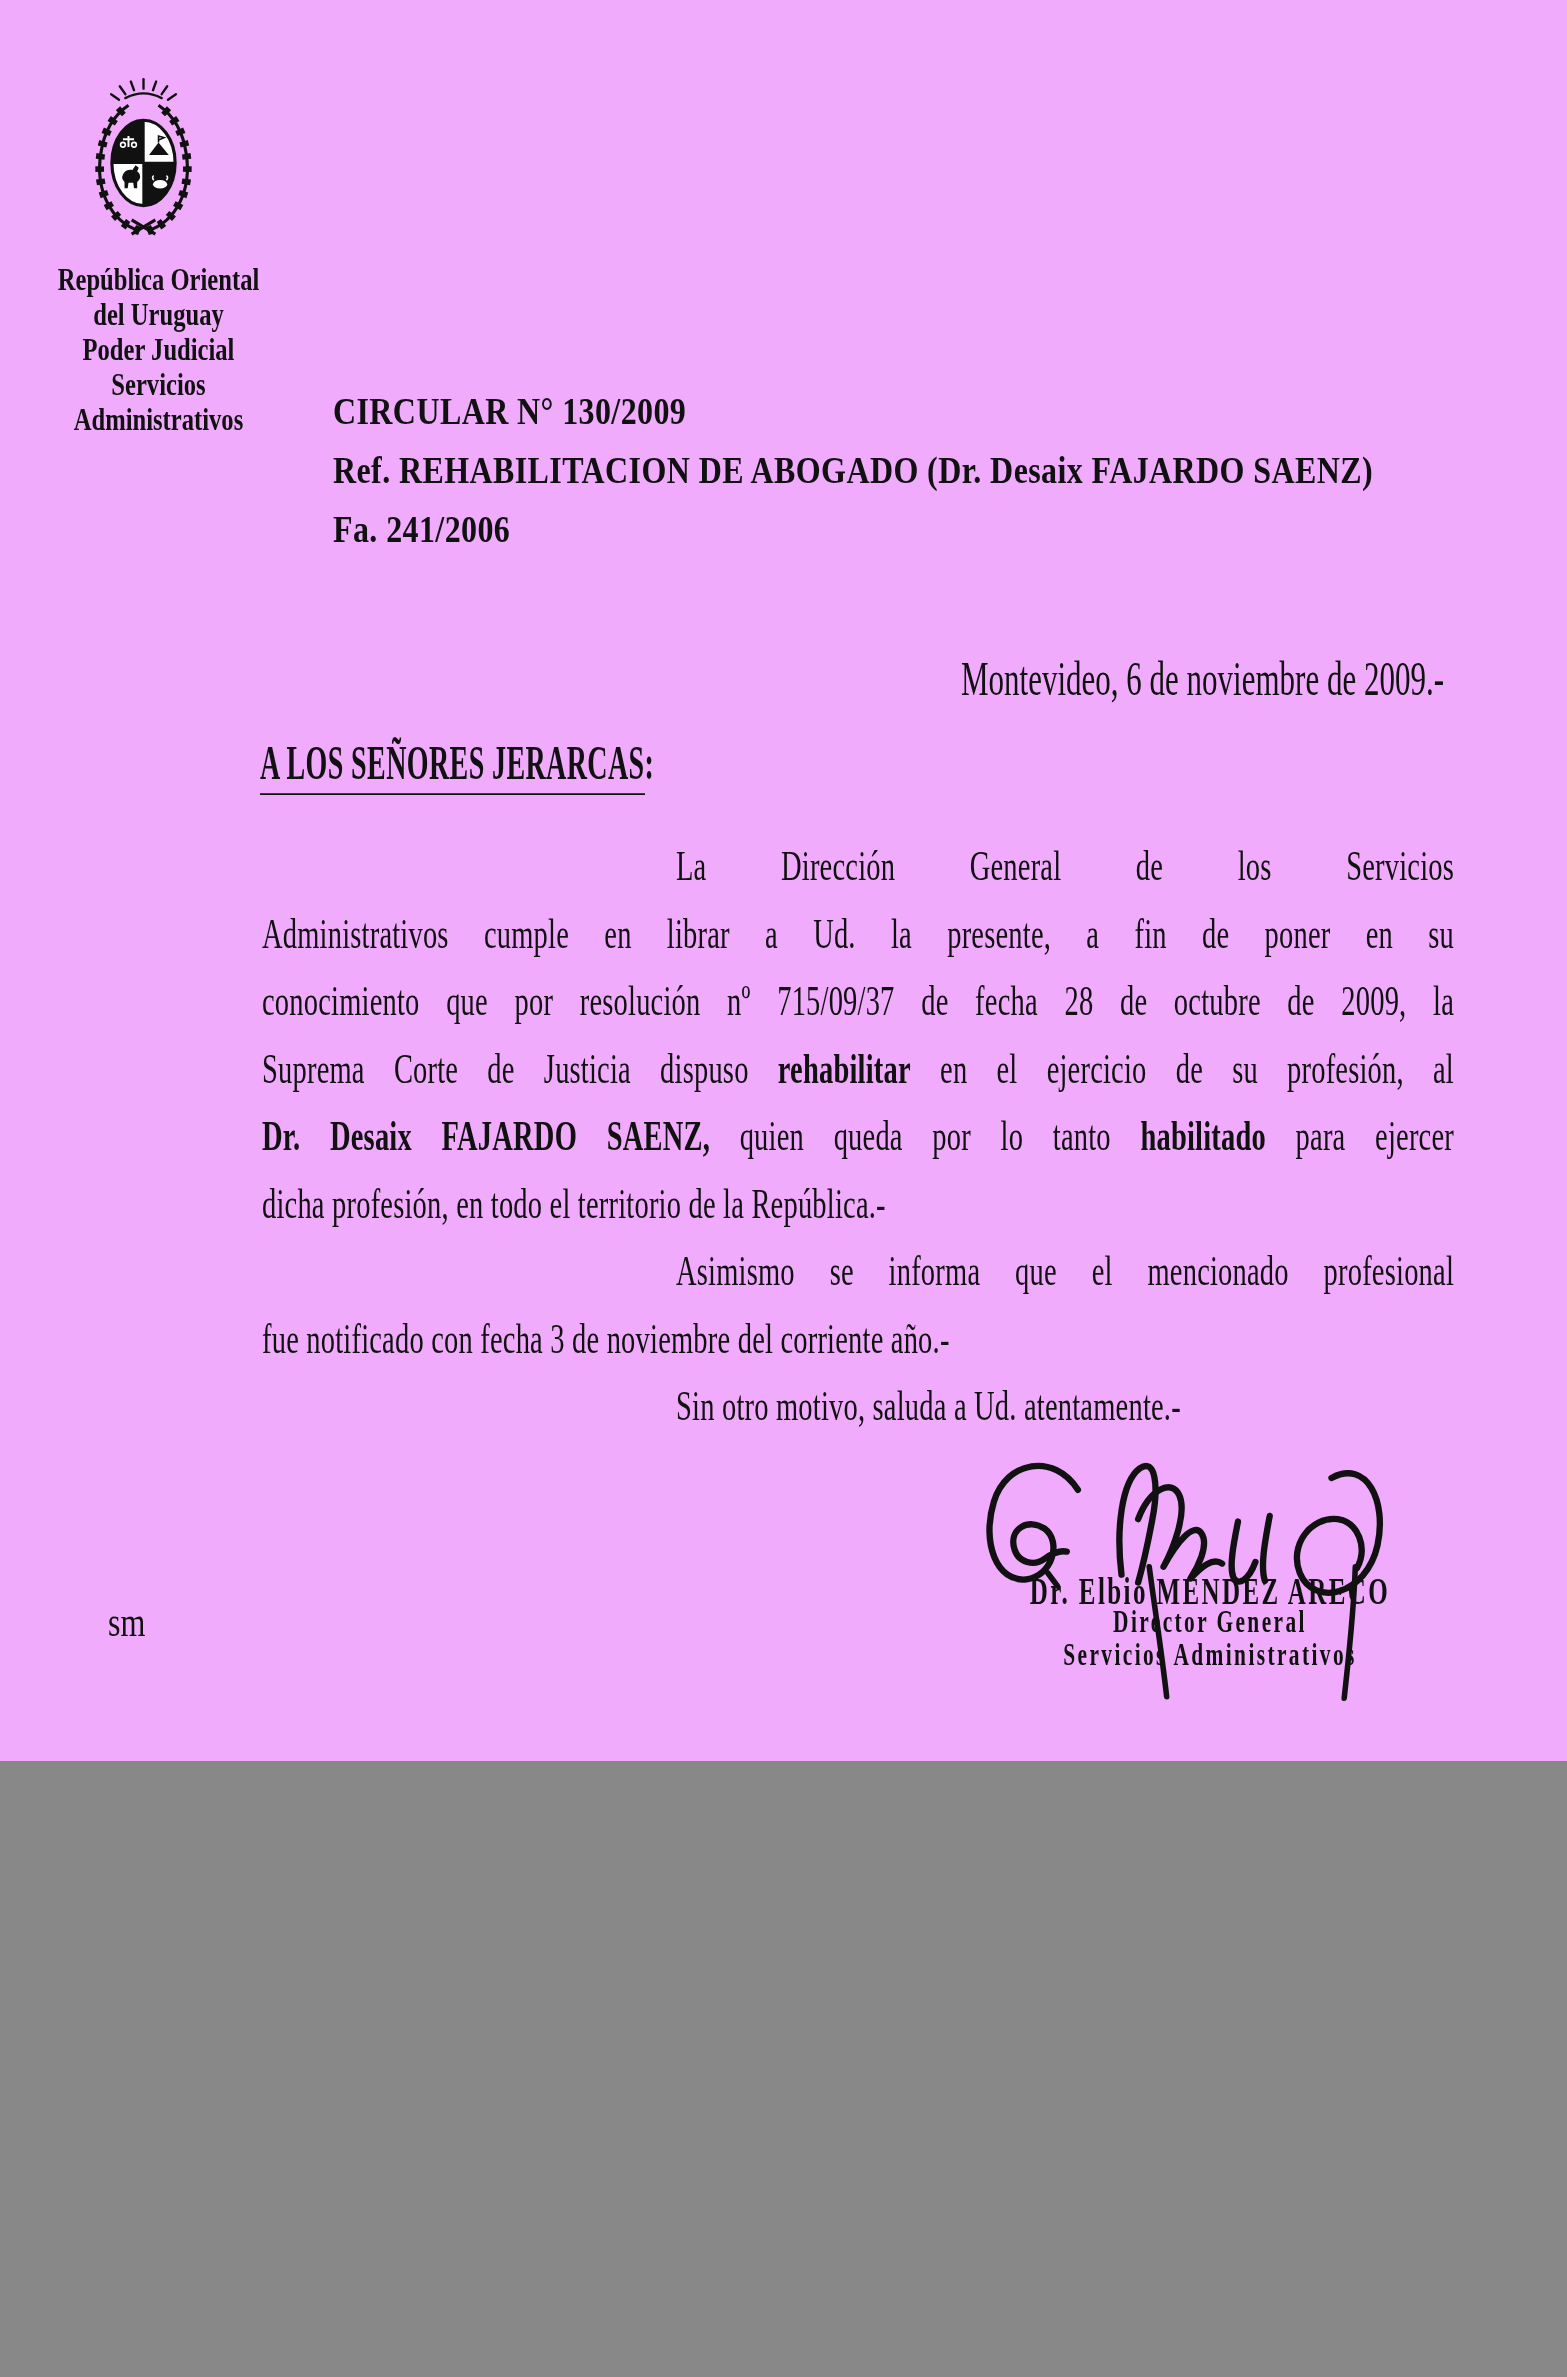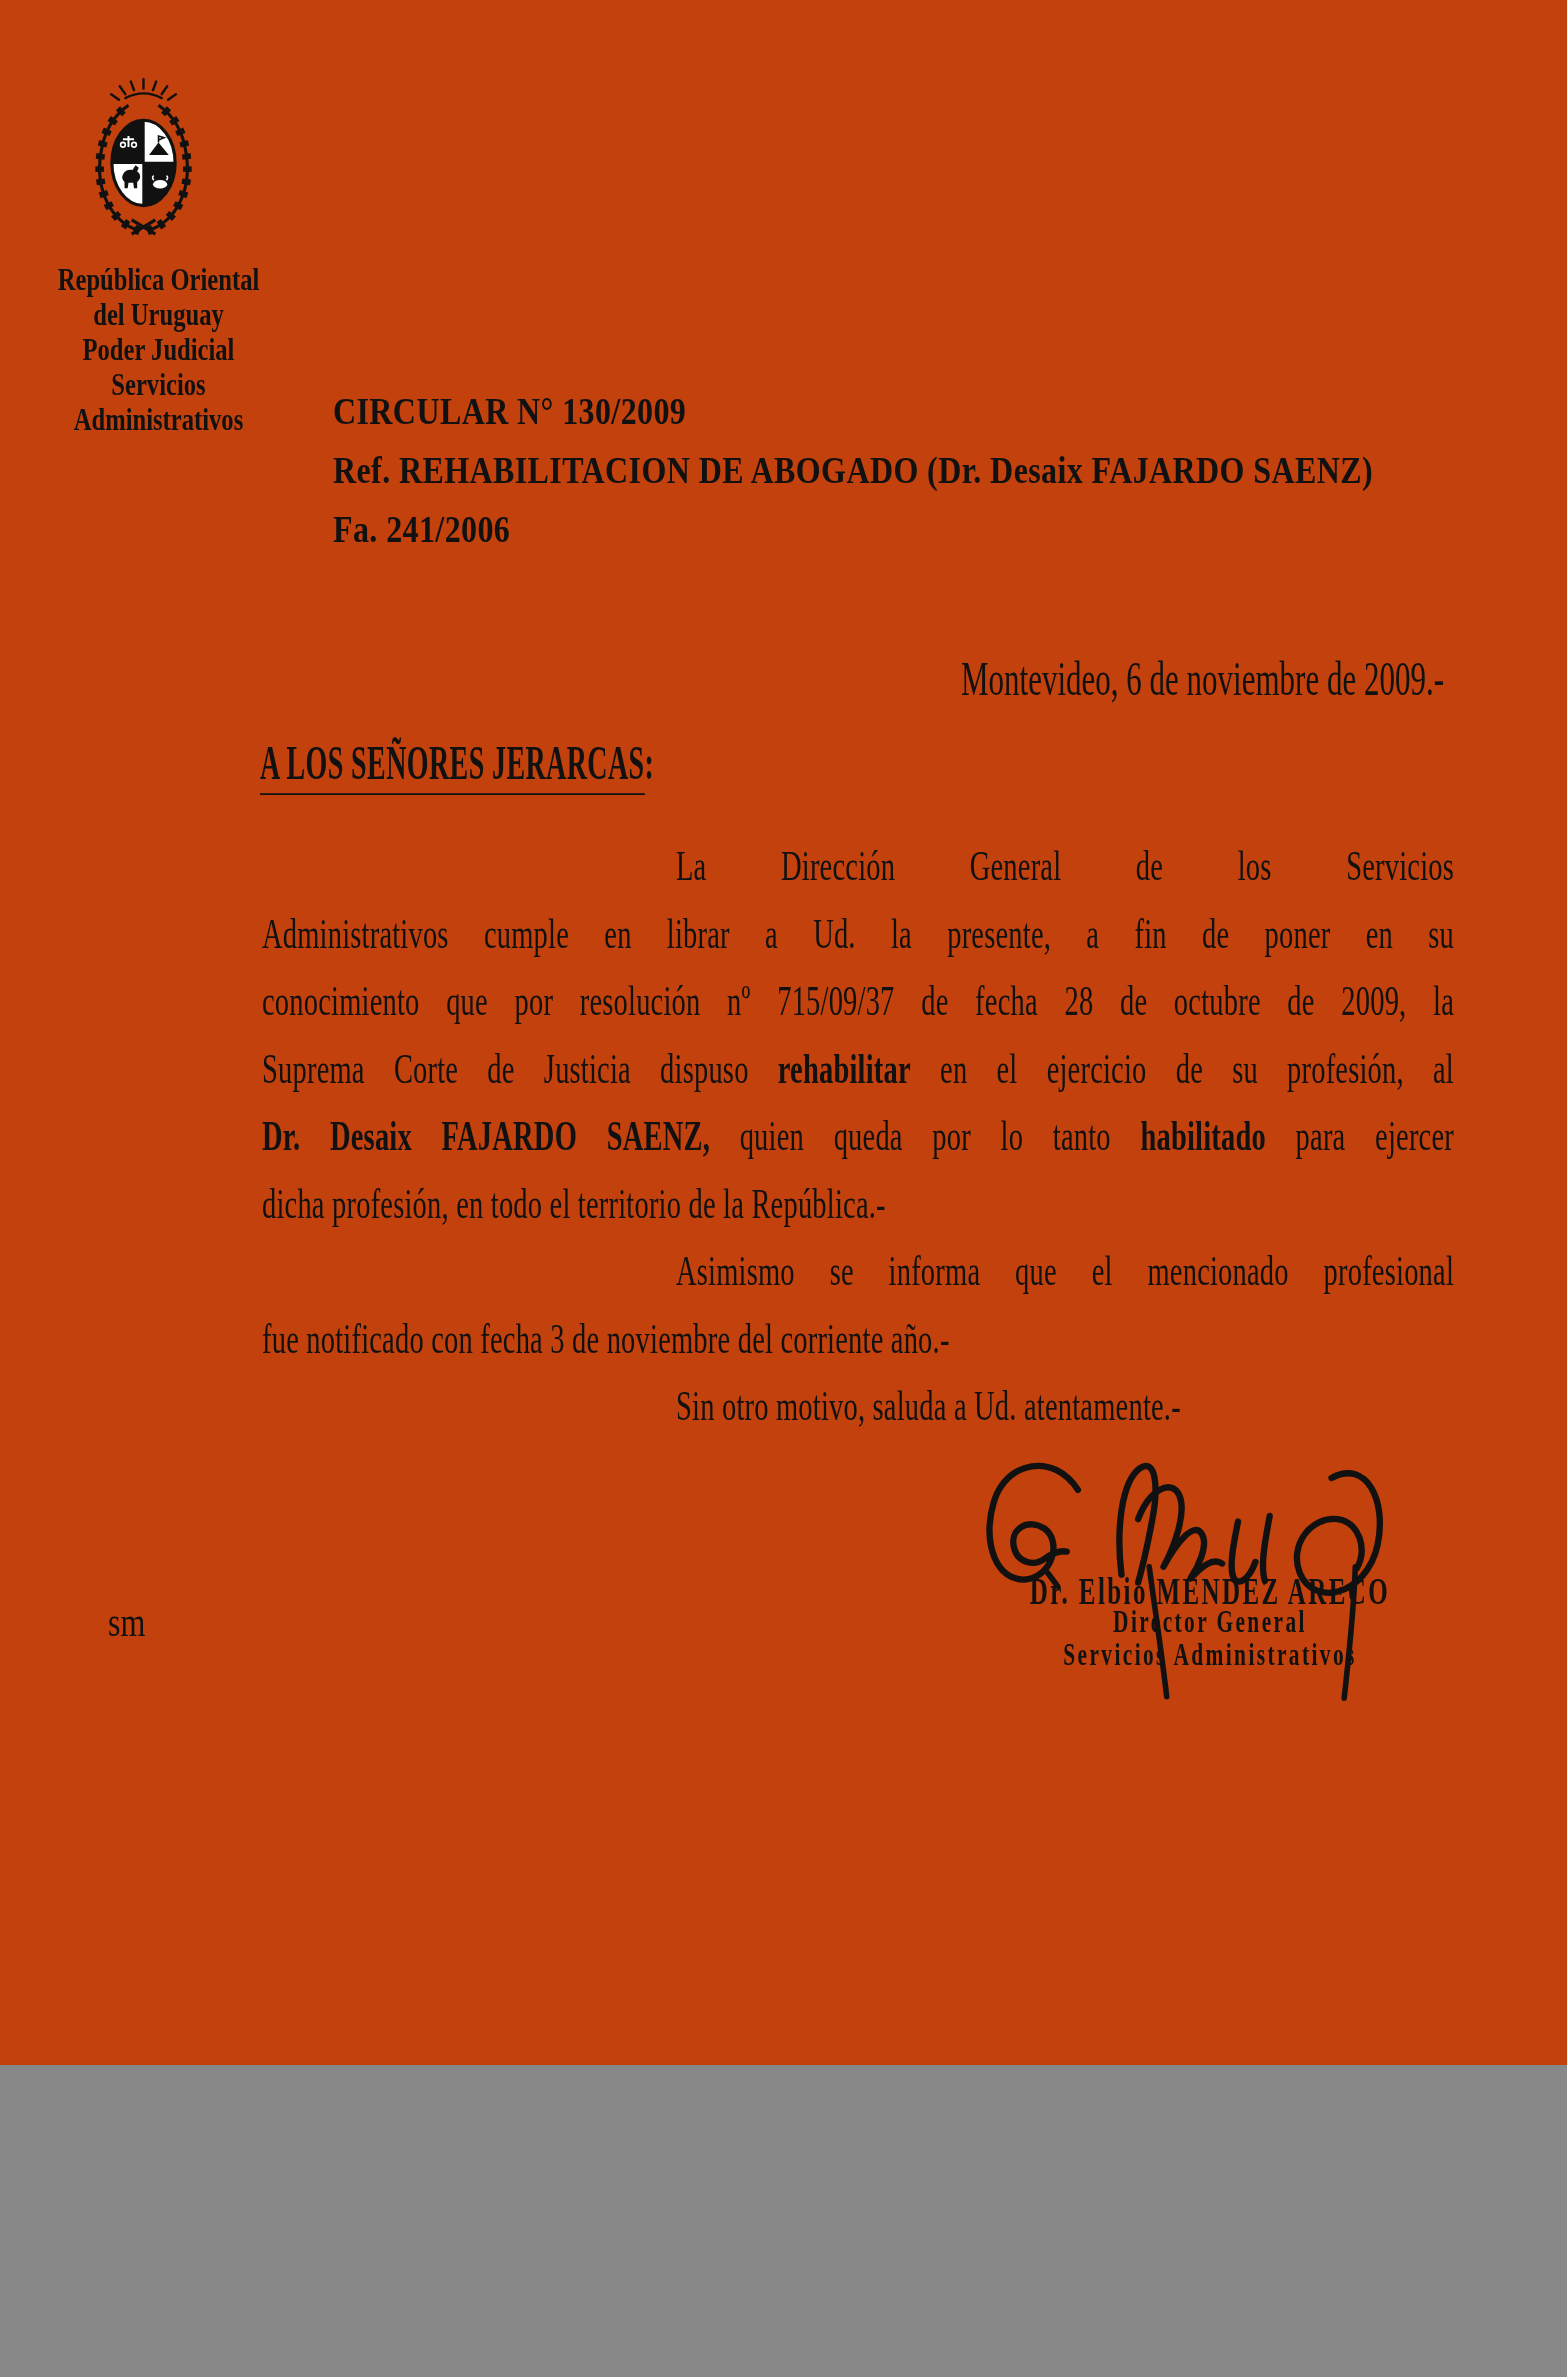--- a/index.html
+++ b/index.html
@@ -1,20 +1,20 @@
 <!DOCTYPE html>
 <html style="font-size:12.7px"><head>
 <meta charset="utf-8">
 <style>
   html,body{margin:0;padding:0;background:#888;}
   .page{
     position:relative;
-    width:1568px;height:2065px;
+    width:1568px;height:1761px;
     margin:0 auto;
-    background:#c2410c;
+    background:#f0abfc;
     font-family:"Liberation Serif","DejaVu Serif",serif;
     color:#111111;
     overflow:hidden;
   }
   
   .crest{position:absolute;left:84px;top:76px;width:119px;height:162px;}
   
   .letterhead{
     position:absolute;left:16px;top:262px;width:285px;
     text-align:center;font-weight:bold;font-size:24.6px;line-height:28px;

